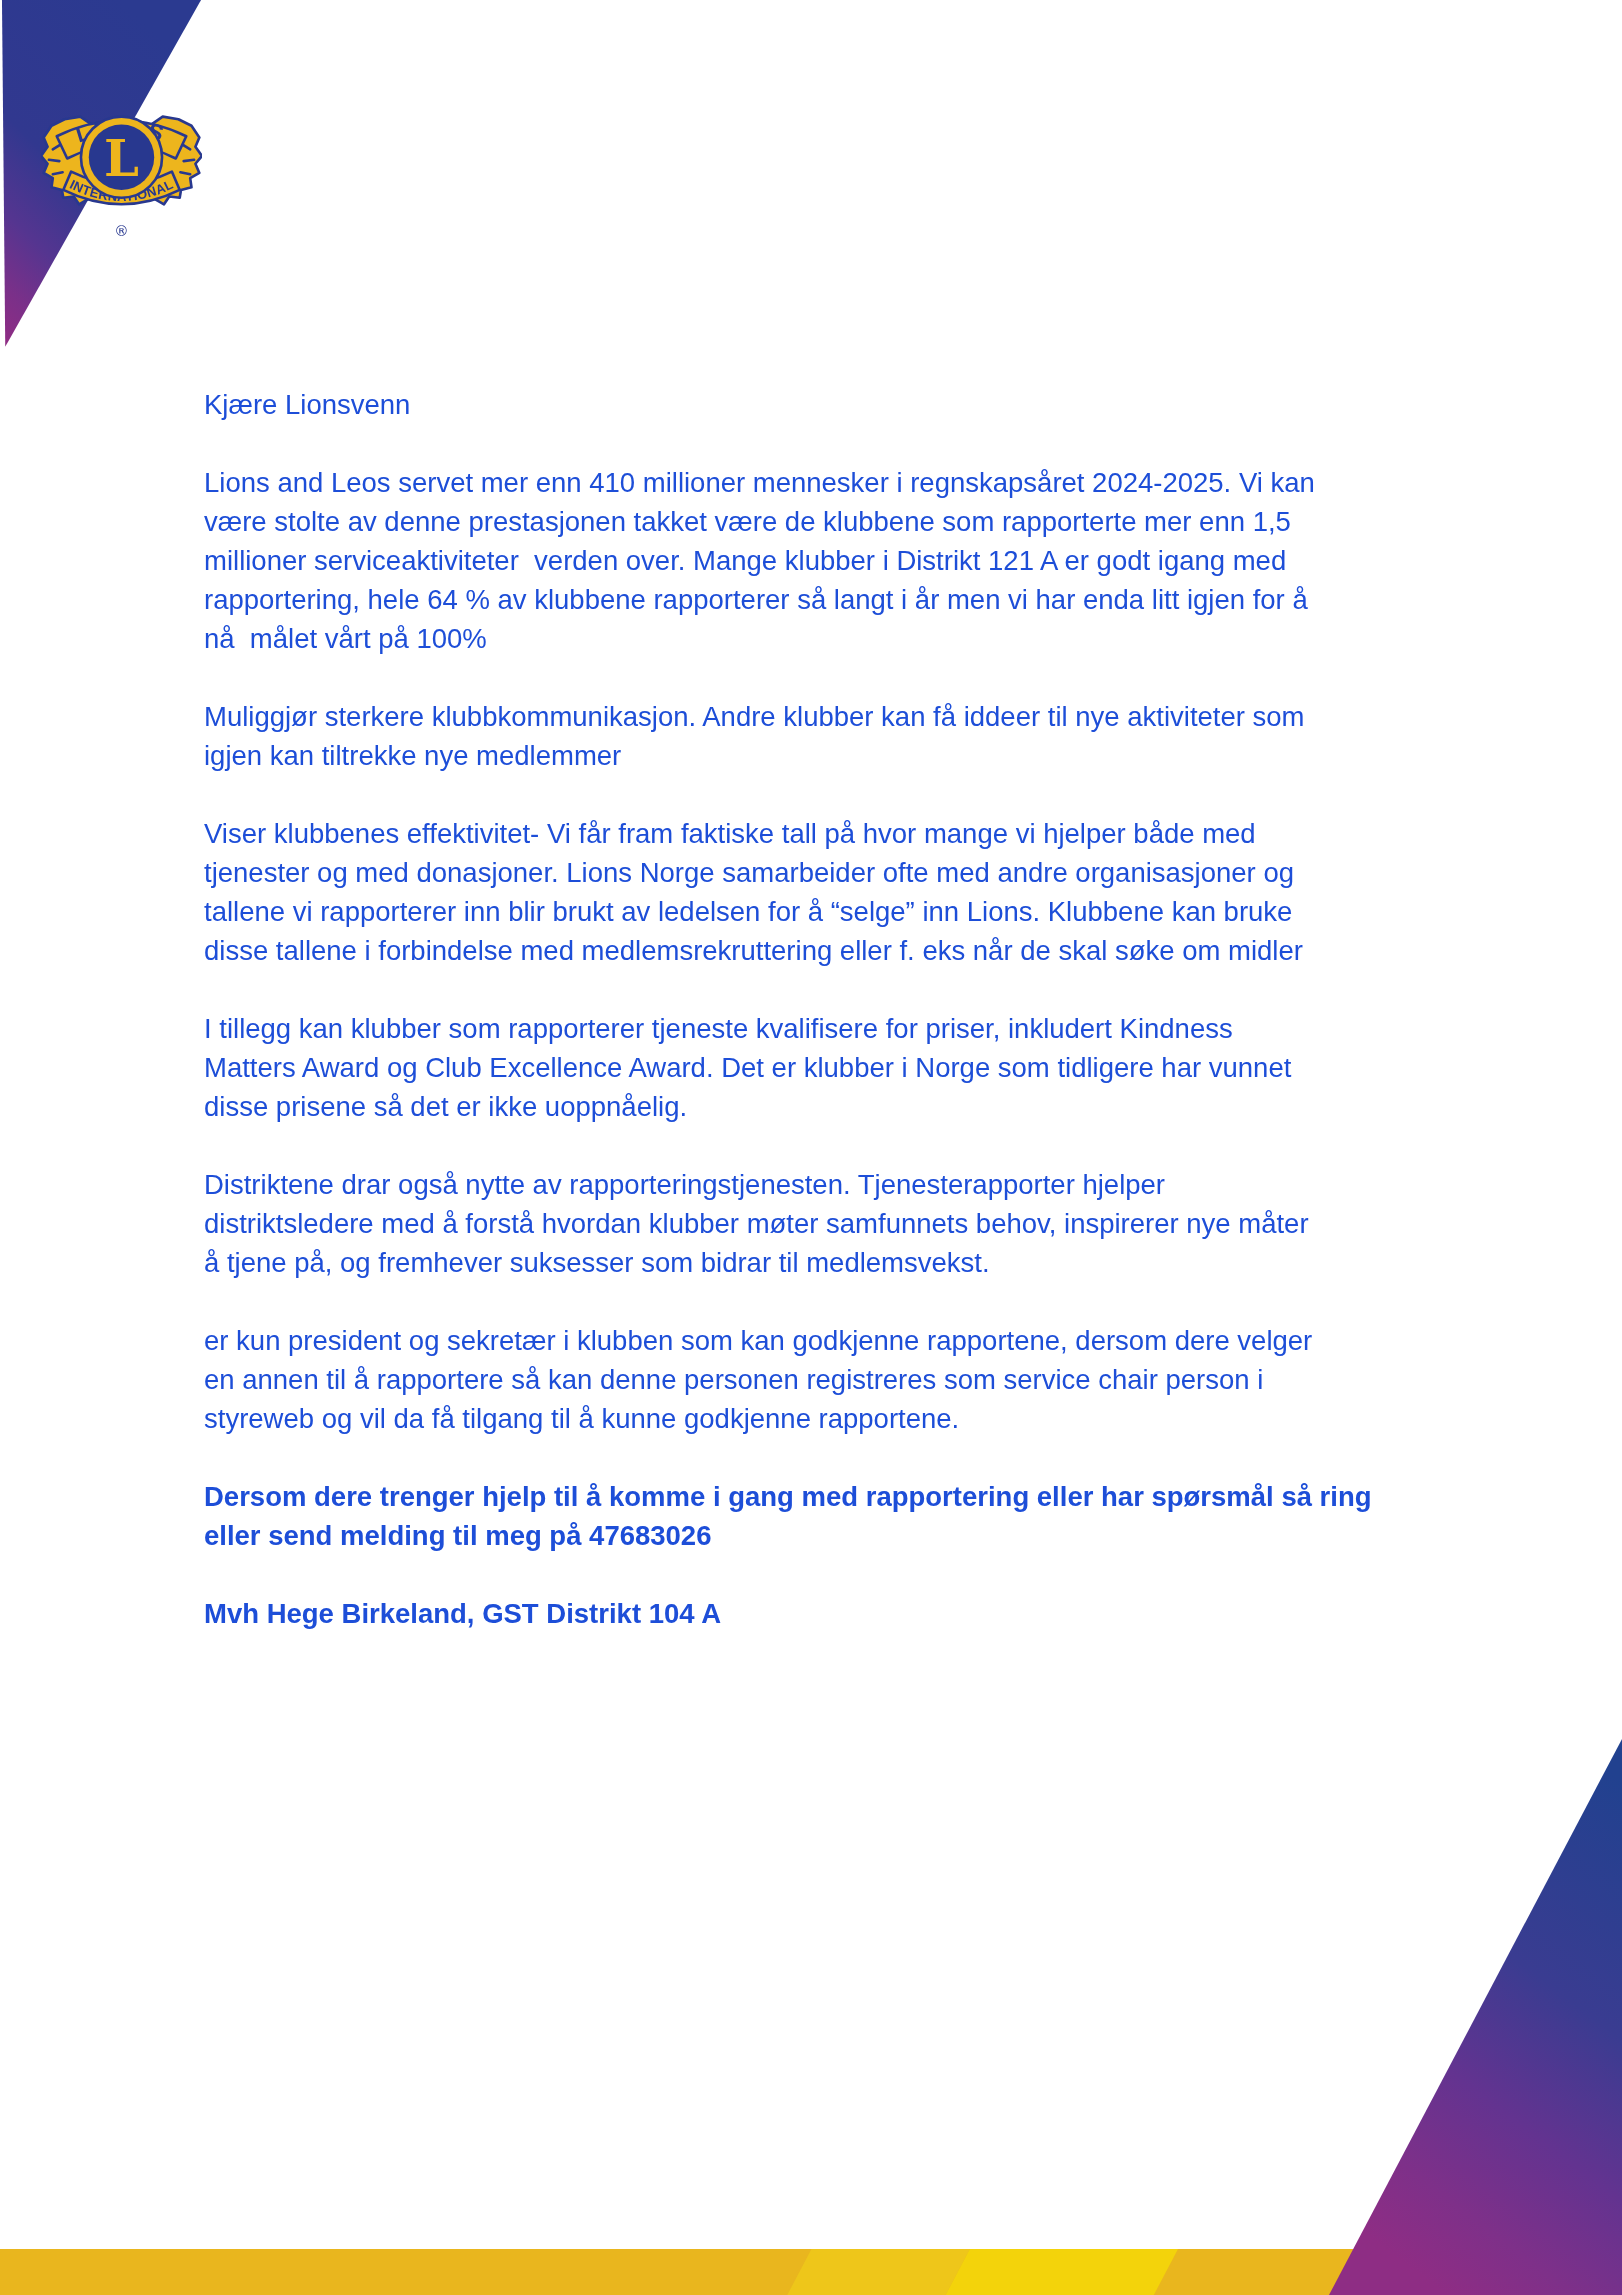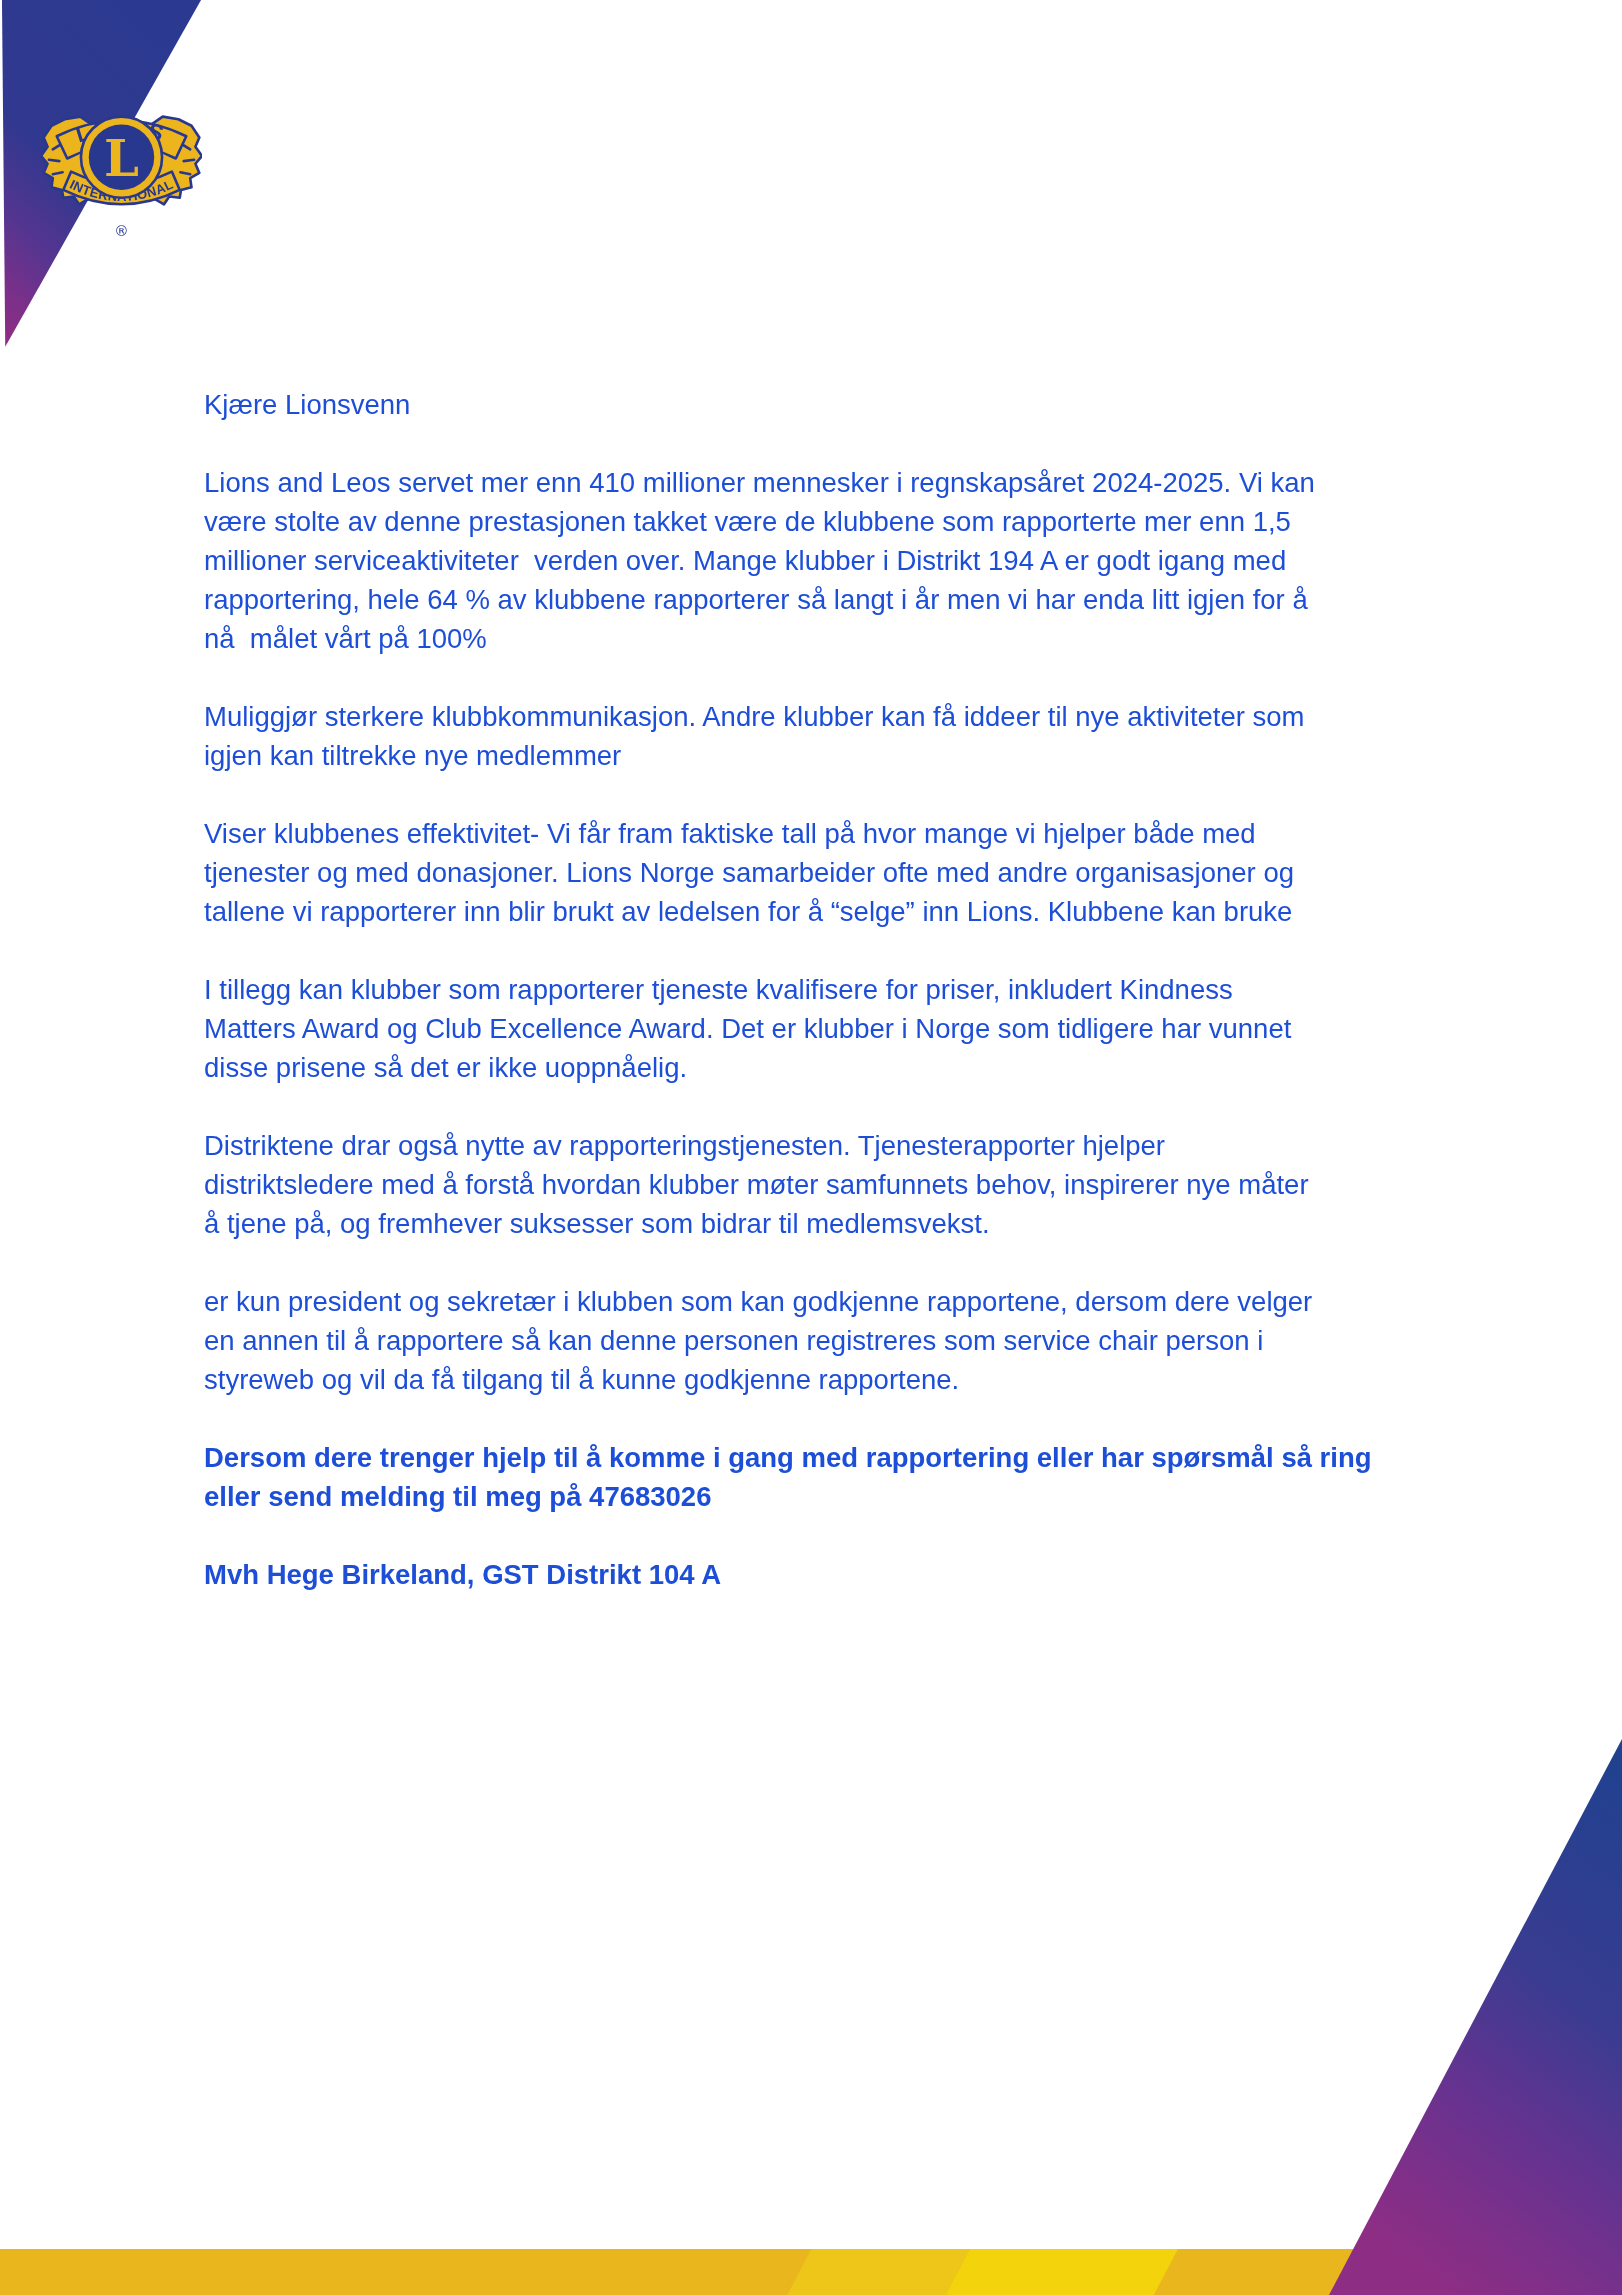--- a/index.html
+++ b/index.html
@@ -71,32 +71,33 @@
     <text x="123" y="238" text-anchor="middle" font-family="DejaVu Sans, sans-serif" font-size="22" fill="#28388F">®</text>
   </svg>
 
   <div class="letter">
       <div class="para">
         <div class="line">Kjære Lionsvenn</div>
       </div>
       <div class="para">
         <div class="line">Lions and Leos servet mer enn 410 millioner mennesker i regnskapsåret 2024-2025. Vi kan</div>
         <div class="line">være stolte av denne prestasjonen takket være de klubbene som rapporterte mer enn 1,5</div>
-        <div class="line">millioner serviceaktiviteter  verden over. Mange klubber i Distrikt 194 A er godt igang med</div>
+        <div class="line">millioner serviceaktiviteter  verden over. Mange klubber i Distrikt 121 A er godt igang med</div>
         <div class="line">rapportering, hele 64 % av klubbene rapporterer så langt i år men vi har enda litt igjen for å</div>
         <div class="line">nå  målet vårt på 100%</div>
       </div>
       <div class="para">
         <div class="line">Muliggjør sterkere klubbkommunikasjon. Andre klubber kan få iddeer til nye aktiviteter som</div>
         <div class="line">igjen kan tiltrekke nye medlemmer</div>
       </div>
       <div class="para">
         <div class="line">Viser klubbenes effektivitet- Vi får fram faktiske tall på hvor mange vi hjelper både med</div>
         <div class="line">tjenester og med donasjoner. Lions Norge samarbeider ofte med andre organisasjoner og</div>
         <div class="line">tallene vi rapporterer inn blir brukt av ledelsen for å “selge” inn Lions. Klubbene kan bruke</div>
+        <div class="line">disse tallene i forbindelse med medlemsrekruttering eller f. eks når de skal søke om midler</div>
       </div>
       <div class="para">
         <div class="line">I tillegg kan klubber som rapporterer tjeneste kvalifisere for priser, inkludert Kindness</div>
         <div class="line">Matters Award og Club Excellence Award. Det er klubber i Norge som tidligere har vunnet</div>
         <div class="line">disse prisene så det er ikke uoppnåelig.</div>
       </div>
       <div class="para">
         <div class="line">Distriktene drar også nytte av rapporteringstjenesten. Tjenesterapporter hjelper</div>
         <div class="line">distriktsledere med å forstå hvordan klubber møter samfunnets behov, inspirerer nye måter</div>
         <div class="line">å tjene på, og fremhever suksesser som bidrar til medlemsvekst.</div>

